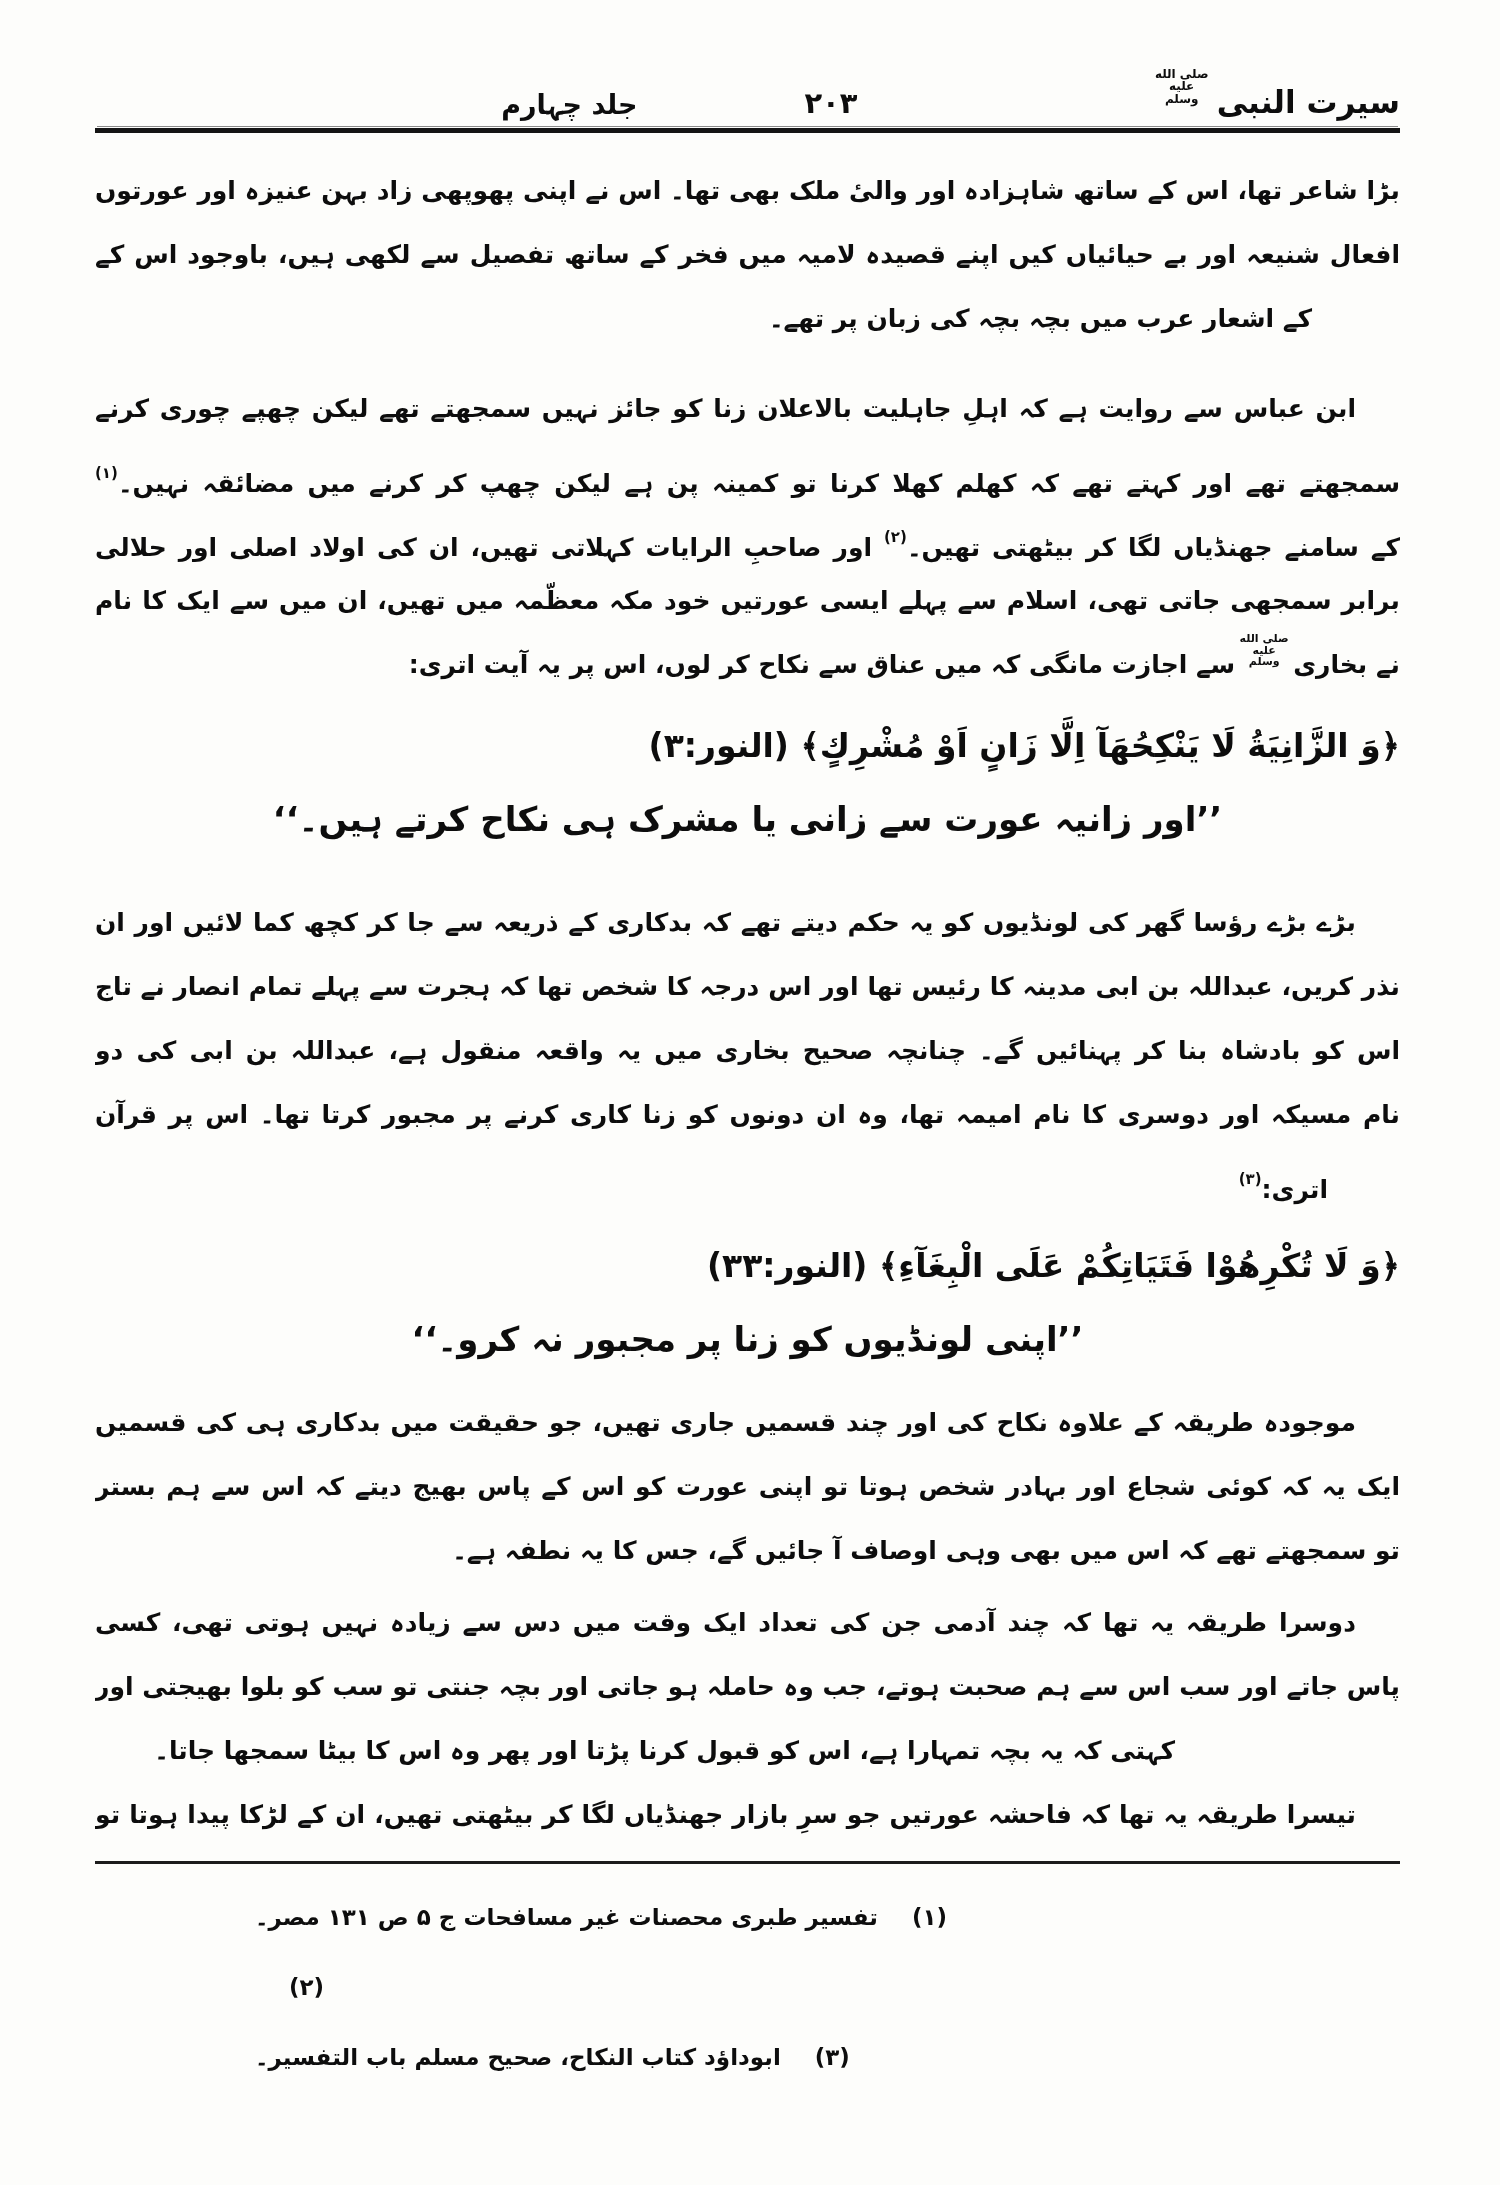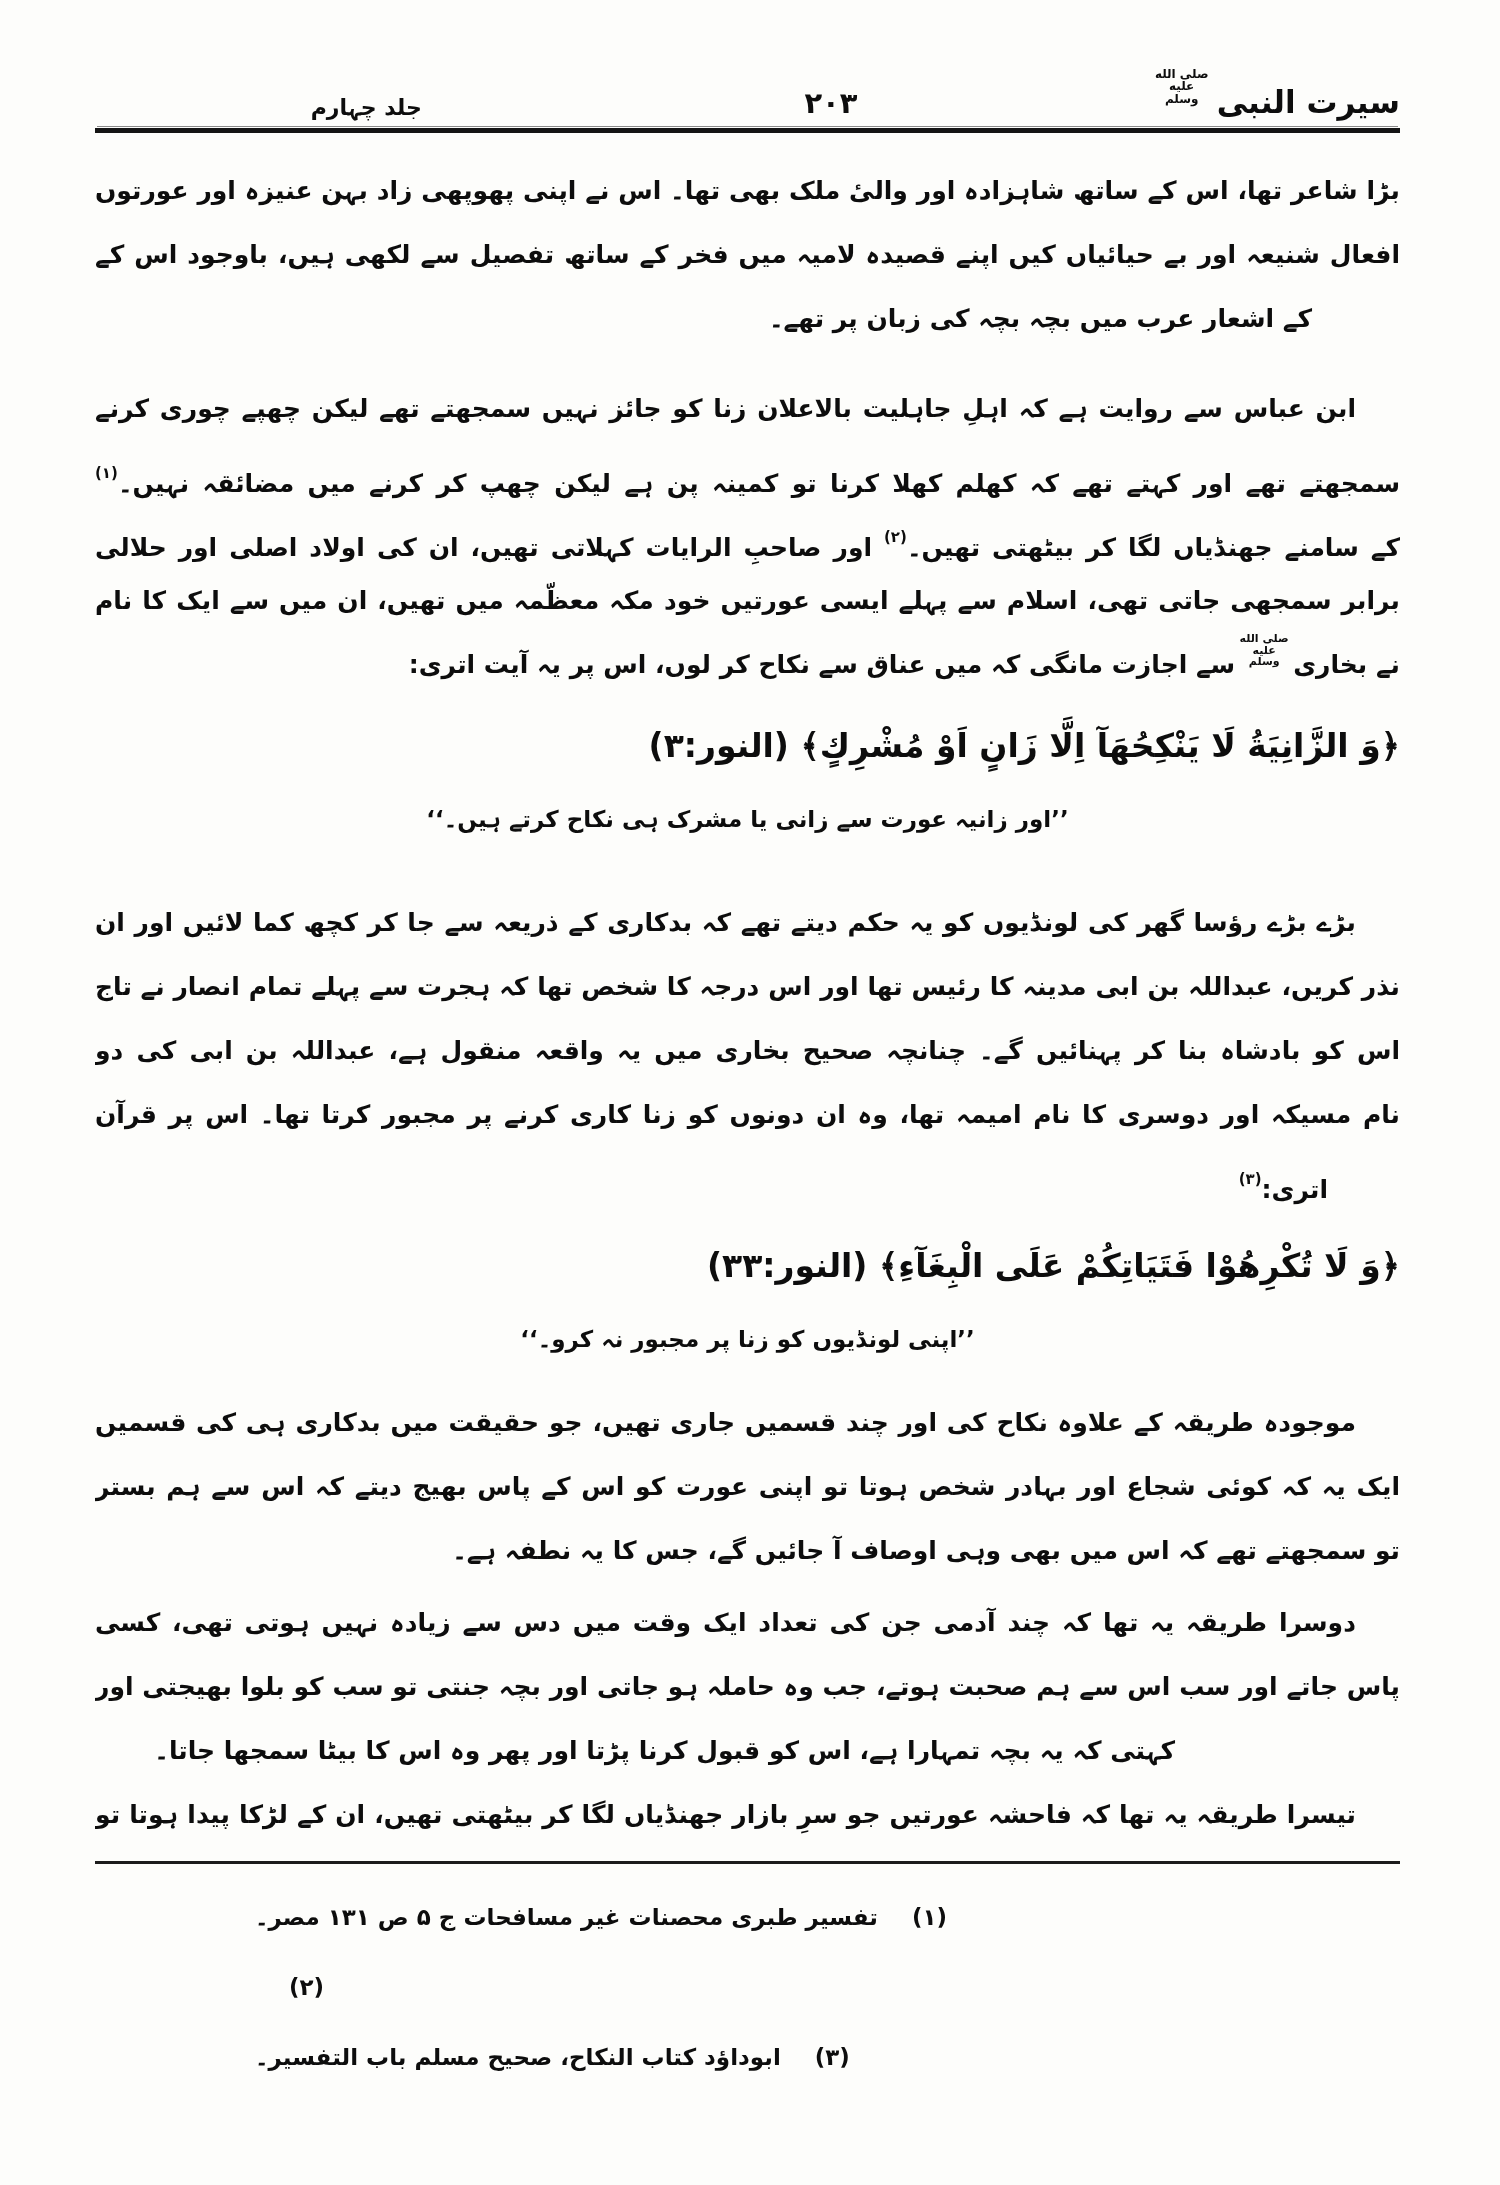--- a/index.html
+++ b/index.html
@@ -14,21 +14,21 @@
     width:1500px;height:2185px;
     padding:46px 100px 0 95px;
   }
   
   .header{
     display:flex;align-items:flex-end;
     height:74px;
   }
   .h-right{flex:1;text-align:right;font-size:31px;font-weight:700;white-space:nowrap;}
   .h-center{flex:0 0 220px;text-align:right;font-size:29px;font-weight:700;}
-  .h-left{flex:1;text-align:center;font-size:22px;font-weight:700;white-space:nowrap;}
+  .h-left{flex:1;text-align:right;font-size:27px;font-weight:700;white-space:nowrap;}
   .hon{
     display:inline-block;font-size:12px;font-weight:700;
     margin:0 6px;vertical-align:10px;line-height:1.05;max-width:58px;
     white-space:normal;text-align:center;
   }
   .head-rule{
     height:5px;background:#141414;margin-top:8px;
     box-shadow:0 -4px 0 -2px #8a8a8a;
   }
   
@@ -54,21 +54,21 @@
     display:inline-block;font-size:11px;font-weight:700;
     margin:0 3px;vertical-align:8px;line-height:1.05;max-width:52px;
     white-space:normal;text-align:center;
   }
   .verse{
     height:82px;line-height:82px;text-align:right;
     font-size:33px;font-weight:700;overflow:hidden;
   }
   .trans{
     height:64px;line-height:64px;text-align:center;
-    font-size:23px;font-weight:700;overflow:hidden;
+    font-size:34px;font-weight:700;overflow:hidden;
   }
   
   .fn-rule{
     height:3px;background:#1c1c1c;margin-top:14px;
   }
   .footnotes{margin-top:18px;padding-left:160px;}
   .fn-row{
     display:flex;flex-direction:row;justify-content:flex-end;
     direction:rtl;align-items:baseline;
     height:70px;line-height:70px;

